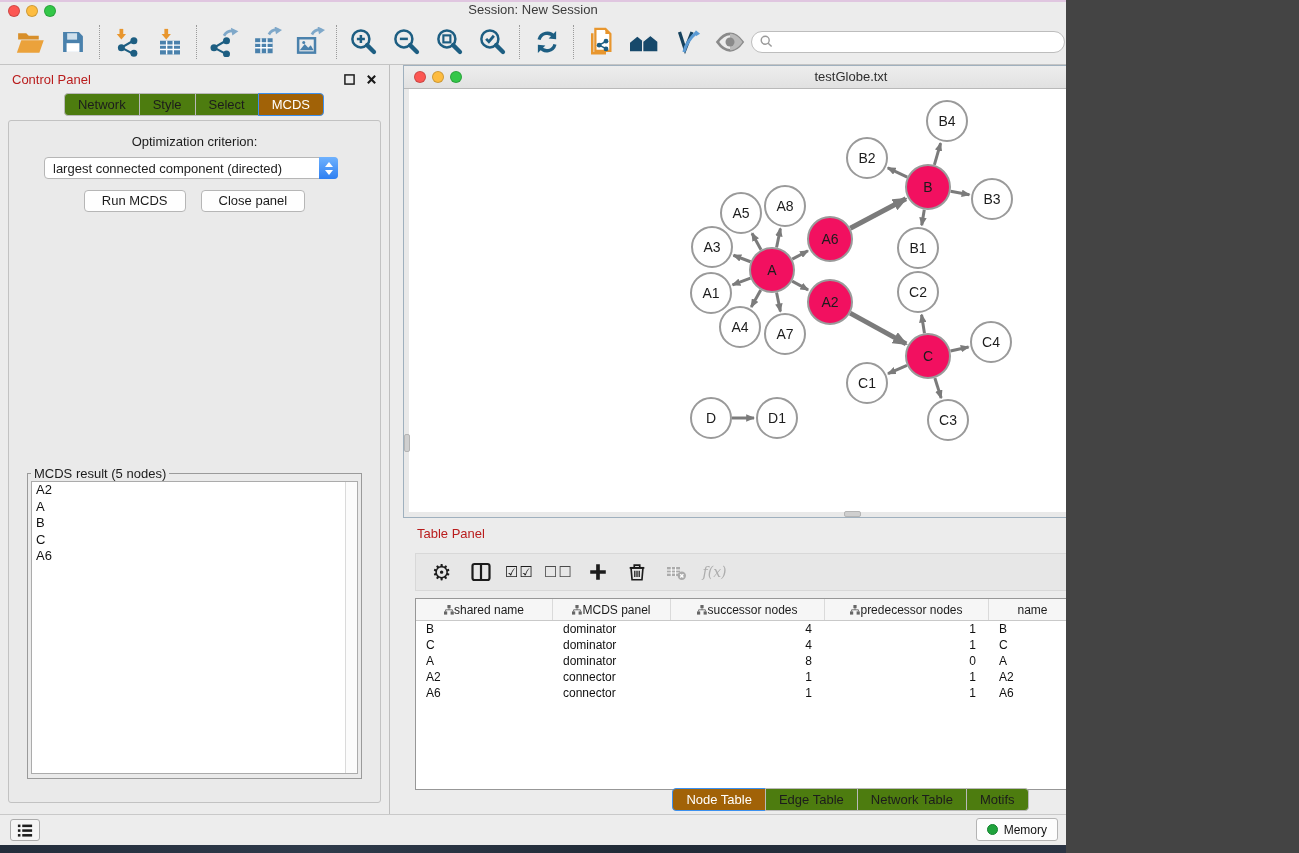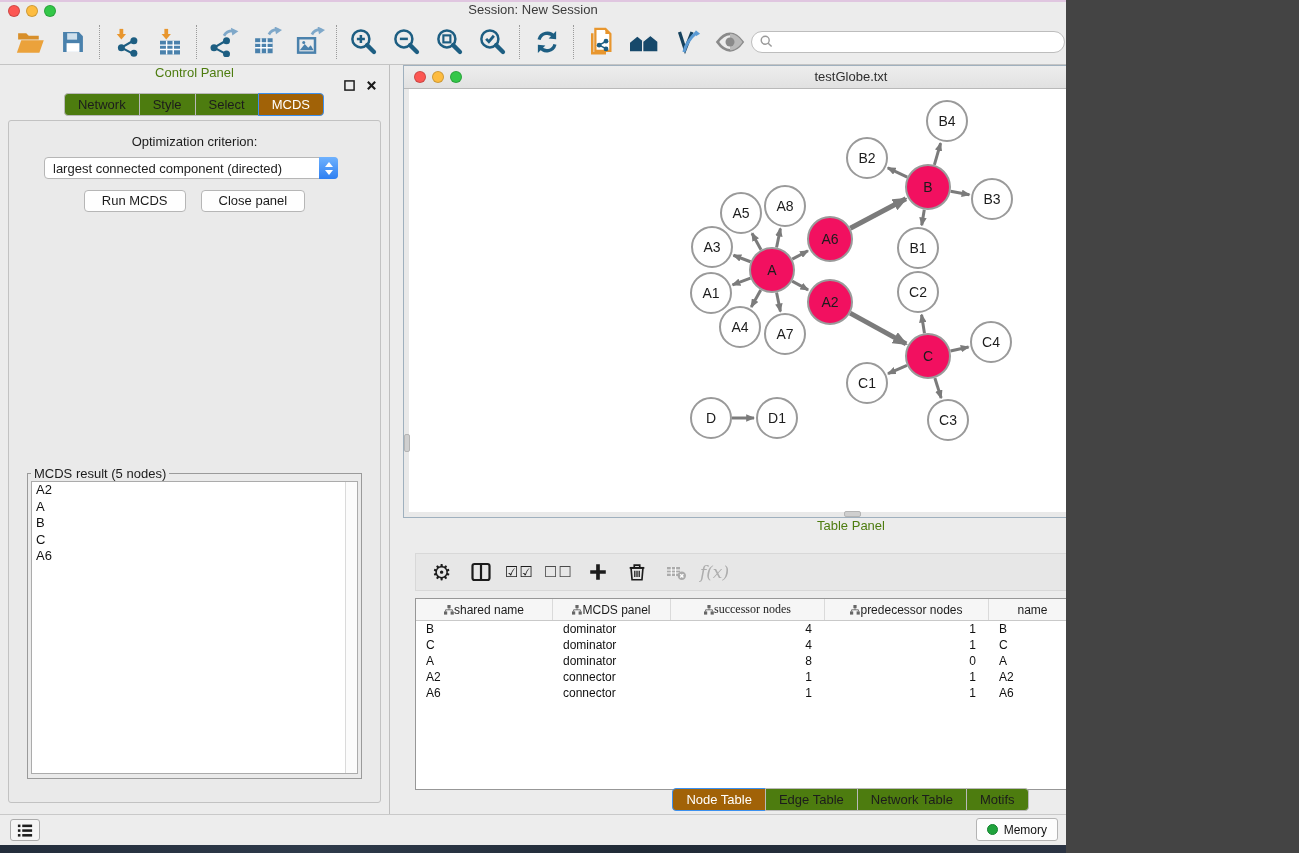--- a/index.html
+++ b/index.html
@@ -15,21 +15,21 @@
   .toolbar{position:absolute;left:0;top:20px;width:100%;height:45px;background:#ECECEC;
     border-bottom:1px solid #C4C4C4;display:flex;align-items:center;padding-left:8px;box-sizing:border-box;}
   .tb-btn{width:43px;height:40px;display:flex;align-items:center;justify-content:center;flex:0 0 auto;}
   .tb-sep{border-left:1px dotted #9a9a9a;height:34px;margin:0 5px;flex:0 0 auto;}
   .search-wrap{margin-left:auto;margin-right:10px;position:relative;}
   .search-wrap input{width:278px;height:20px;border:1px solid #BDBDBD;border-radius:11px;
     padding:0 8px 0 26px;font-size:12px;outline:none;background:#fff;color:#333;}
   .search-glass{position:absolute;left:9px;top:4px;}
   
   .control-panel{position:absolute;left:0;top:65px;width:390px;bottom:35px;background:#ECECEC;border-right:1px solid #BEBEBE;box-sizing:border-box;}
-  .panel-header{height:28px;display:flex;align-items:center;padding:0 12px;font-size:13px;color:#4d7c0f;flex-direction:column;}
+  .panel-header{height:28px;display:flex;align-items:center;padding:0 12px;font-size:13px;color:#b91c1c;}
   .panel-header .hdr-icons{margin-left:auto;display:flex;gap:11px;align-items:center;}
   .tabs-row{display:flex;justify-content:center;}
   .tab{height:21px;line-height:21px;padding:0 13px;border:1px solid #B9B9B9;background:#4d7c0f;
        font-size:13px;margin-left:-1px;cursor:default;color:#1c1c1c;}
   .tab:first-child{border-radius:4px 0 0 4px;}
   .tab:last-child{border-radius:0 4px 4px 0;}
   .tab.sel{background:#a16207;border-color:#3B90F0;color:#fff;}
   .cp-box{position:absolute;left:8px;right:8px;top:55px;bottom:15px;border:1px solid #C2C2C2;border-radius:3px;background:#EAEAEA;}
   .opt-label{position:absolute;left:0;right:0;top:13px;text-align:center;font-size:13px;color:#1c1c1c;}
   .dropdown{position:absolute;left:35px;right:42px;top:36px;height:22px;background:#fff;border:1px solid #B6B6B6;
@@ -57,21 +57,21 @@
   .hthumb{position:absolute;left:440px;bottom:0px;width:15px;height:4px;background:#CFCFCF;border:1px solid #B5B5B5;border-radius:2px;}
   .resize-grip{position:absolute;right:3px;bottom:6px;width:12px;height:12px;
     background:repeating-linear-gradient(135deg,transparent 0 2px,#B4B4B4 2px 3px);}
   
   .table-panel{position:absolute;left:403px;top:518px;width:896px;bottom:35px;background:#ECECEC;box-sizing:border-box;}
   .table-panel .panel-header{padding:0 14px;height:30px;}
   .tp-toolbar{position:absolute;left:12px;right:7px;top:35px;height:38px;background:#E7E7E7;border:1px solid #D8D8D8;
     display:flex;align-items:center;box-sizing:border-box;padding-left:6px;}
   .tp-btn{width:39px;height:36px;display:flex;align-items:center;justify-content:center;flex:0 0 auto;}
   .glyph{font-family:"DejaVu Sans",sans-serif;color:#1c1c1c;}
-  .fx{font-family:"DejaVu Serif",serif;font-style:italic;font-size:17px;color:#ADADAD;}
+  .fx{font-family:"DejaVu Serif",serif;font-style:italic;font-size:14px;color:#ADADAD;}
   .tp-table{position:absolute;left:12px;right:7px;top:80px;height:190px;background:#fff;border:1px solid #979797;overflow:hidden;}
   .thead{display:flex;height:21px;background:#F6F6F6;border-bottom:1px solid #C9C9C9;}
   .th{display:flex;align-items:center;justify-content:center;gap:0;font-size:12px;color:#1c1c1c;
       border-right:1px solid #DADADA;box-sizing:border-box;}
   .th:last-child{border-right:none;}
   .trow{display:flex;height:16px;align-items:center;}
   .td{font-size:12px;color:#111;box-sizing:border-box;overflow:hidden;white-space:nowrap;}
   .td.left{text-align:left;padding-left:10px;}
   .td.right{text-align:right;padding-right:13px;}
   .tbl-scroll{position:absolute;right:0;top:0;bottom:0;width:12px;background:#FBFBFB;border-left:1px solid #D2D2D2;}
@@ -478,21 +478,21 @@
             <svg width="10" height="10" viewBox="0 0 10 10">
               <g fill="#666">
                 <rect x="3.4" y="0" width="3.2" height="3.2"></rect>
                 <rect x="0" y="6.4" width="3.2" height="3.2"></rect>
                 <rect x="6.6" y="6.4" width="3.2" height="3.2"></rect>
               </g>
               <path d="M5 3.2v1.6M1.6 6.4V4.8h6.8v1.6" stroke="#666" fill="none" stroke-width="0.9"></path>
             </svg>
             <span>MCDS panel</span>
           </div>
-          <div class="th" style="width: 154px; font-family: Liberation Serif, serif;">
+          <div class="th" style="width: 154px;">
             <svg width="10" height="10" viewBox="0 0 10 10">
               <g fill="#666">
                 <rect x="3.4" y="0" width="3.2" height="3.2"></rect>
                 <rect x="0" y="6.4" width="3.2" height="3.2"></rect>
                 <rect x="6.6" y="6.4" width="3.2" height="3.2"></rect>
               </g>
               <path d="M5 3.2v1.6M1.6 6.4V4.8h6.8v1.6" stroke="#666" fill="none" stroke-width="0.9"></path>
             </svg>
             <span>successor nodes</span>
           </div>

